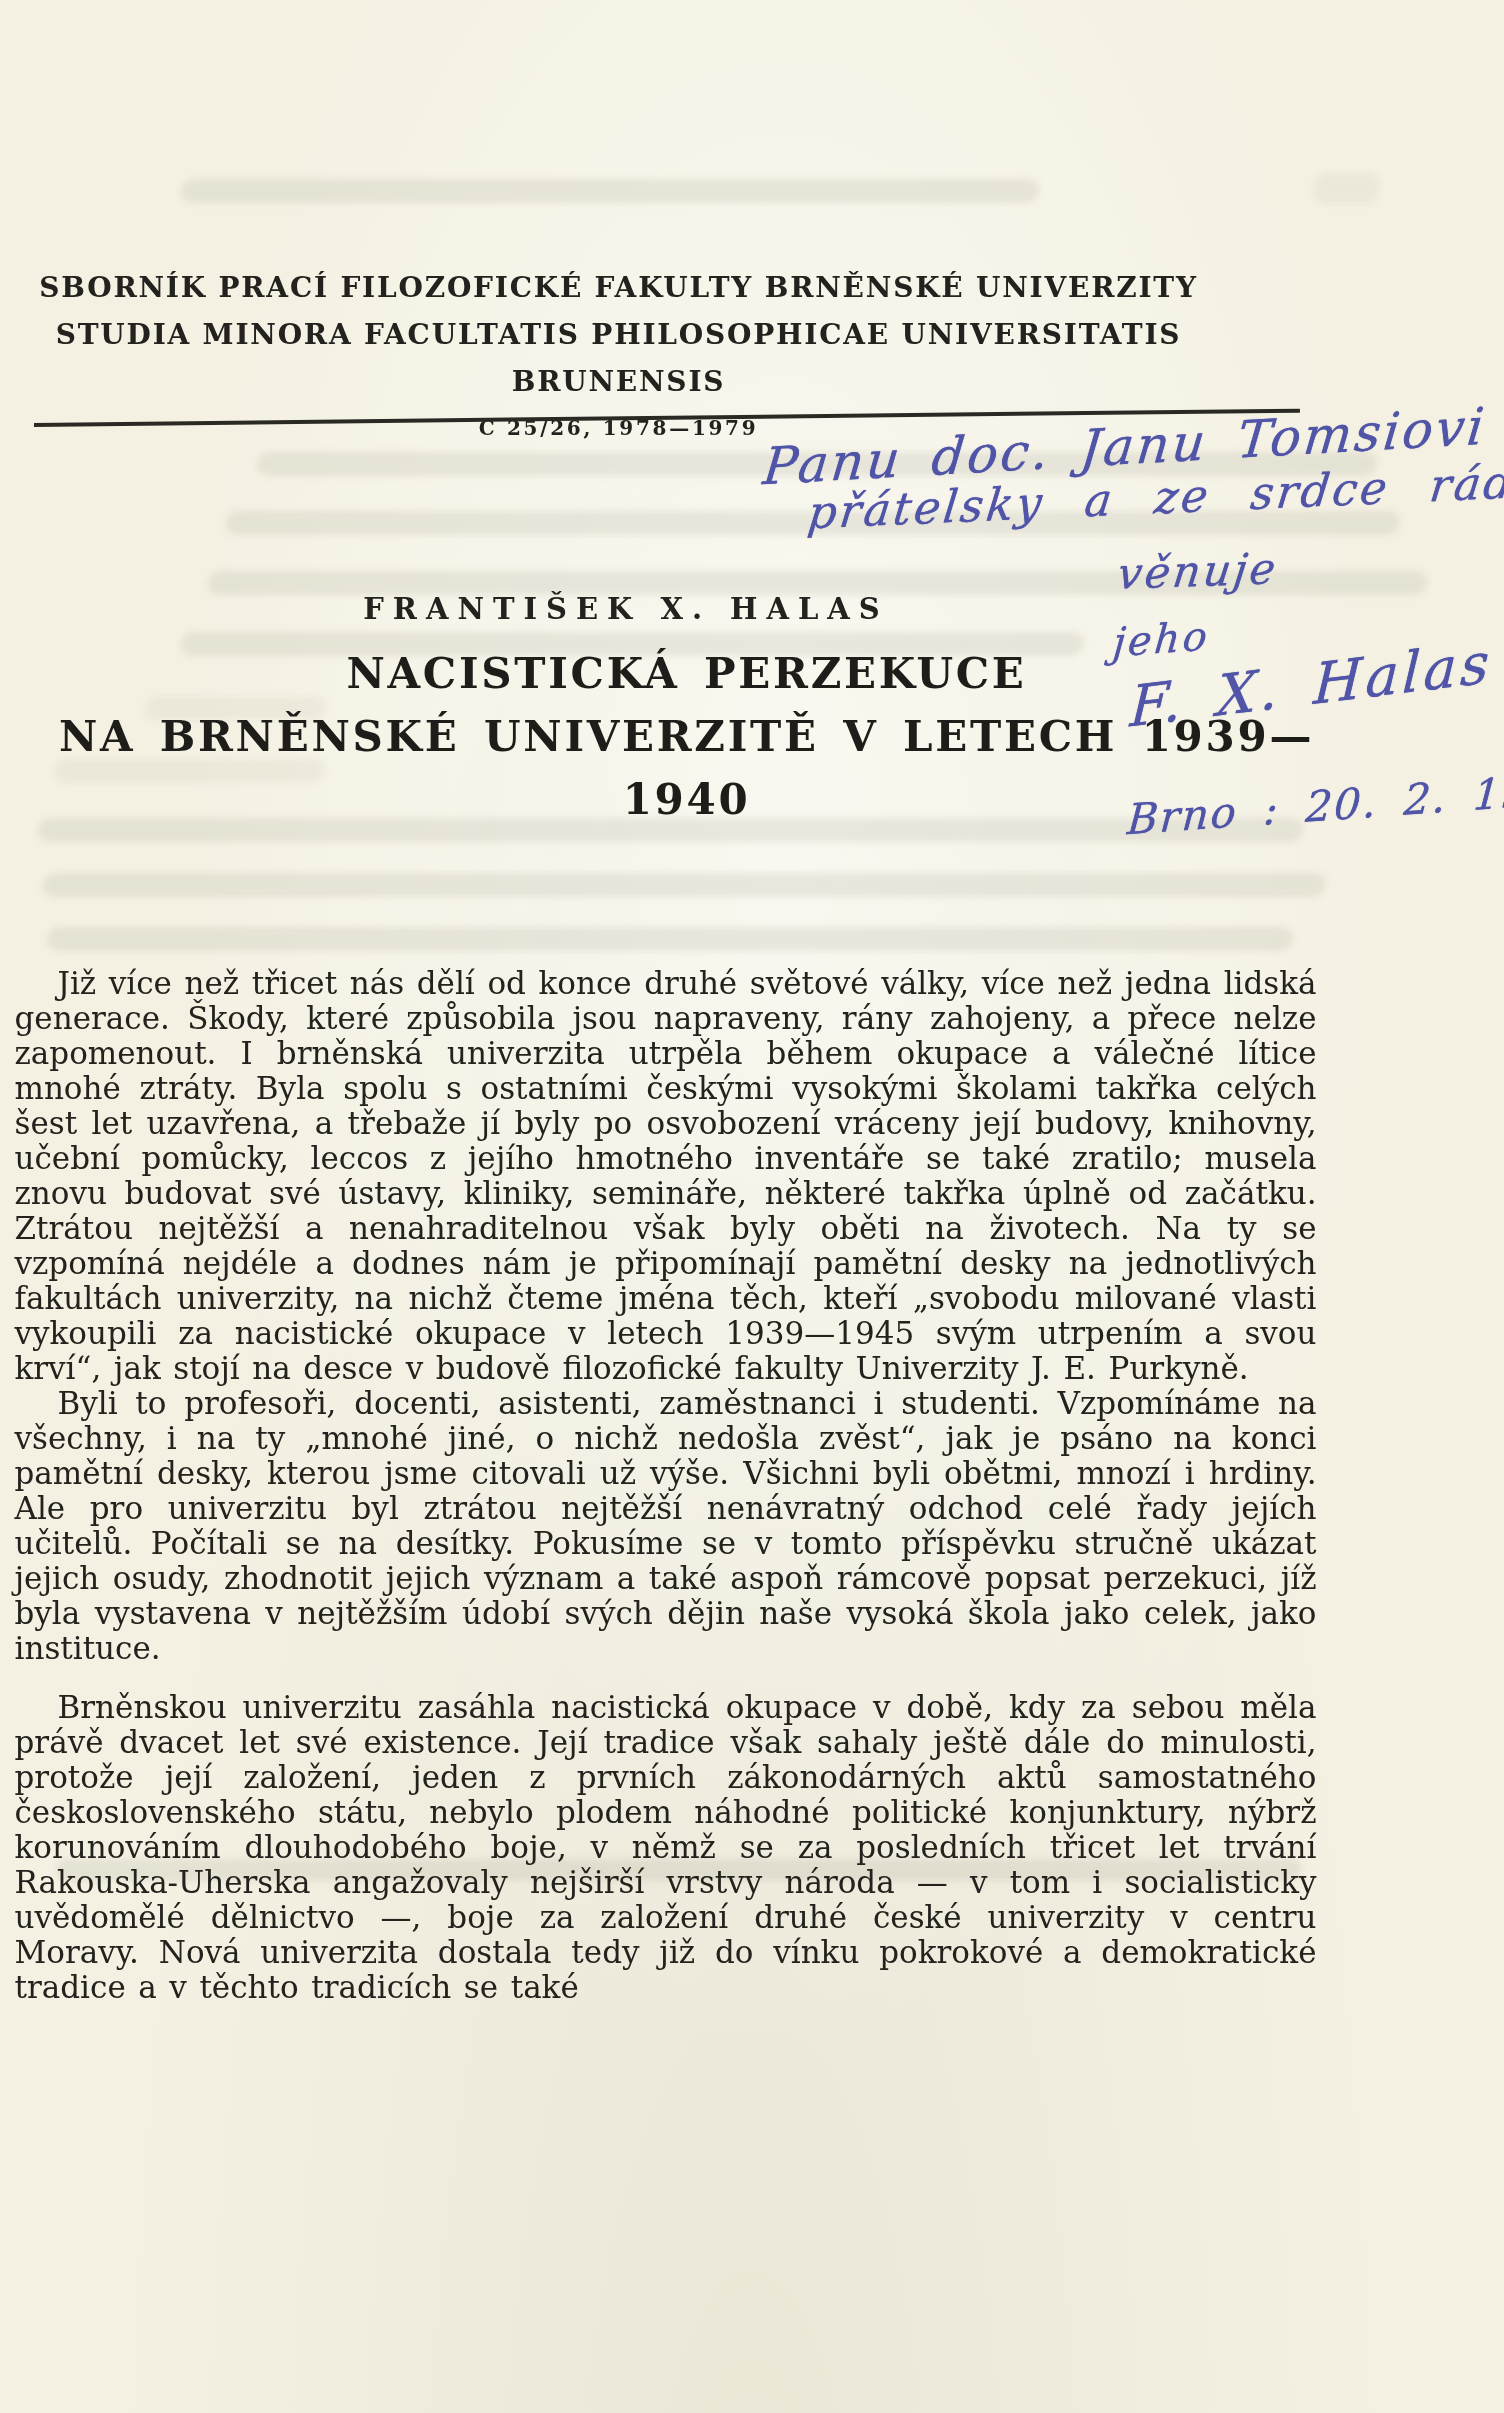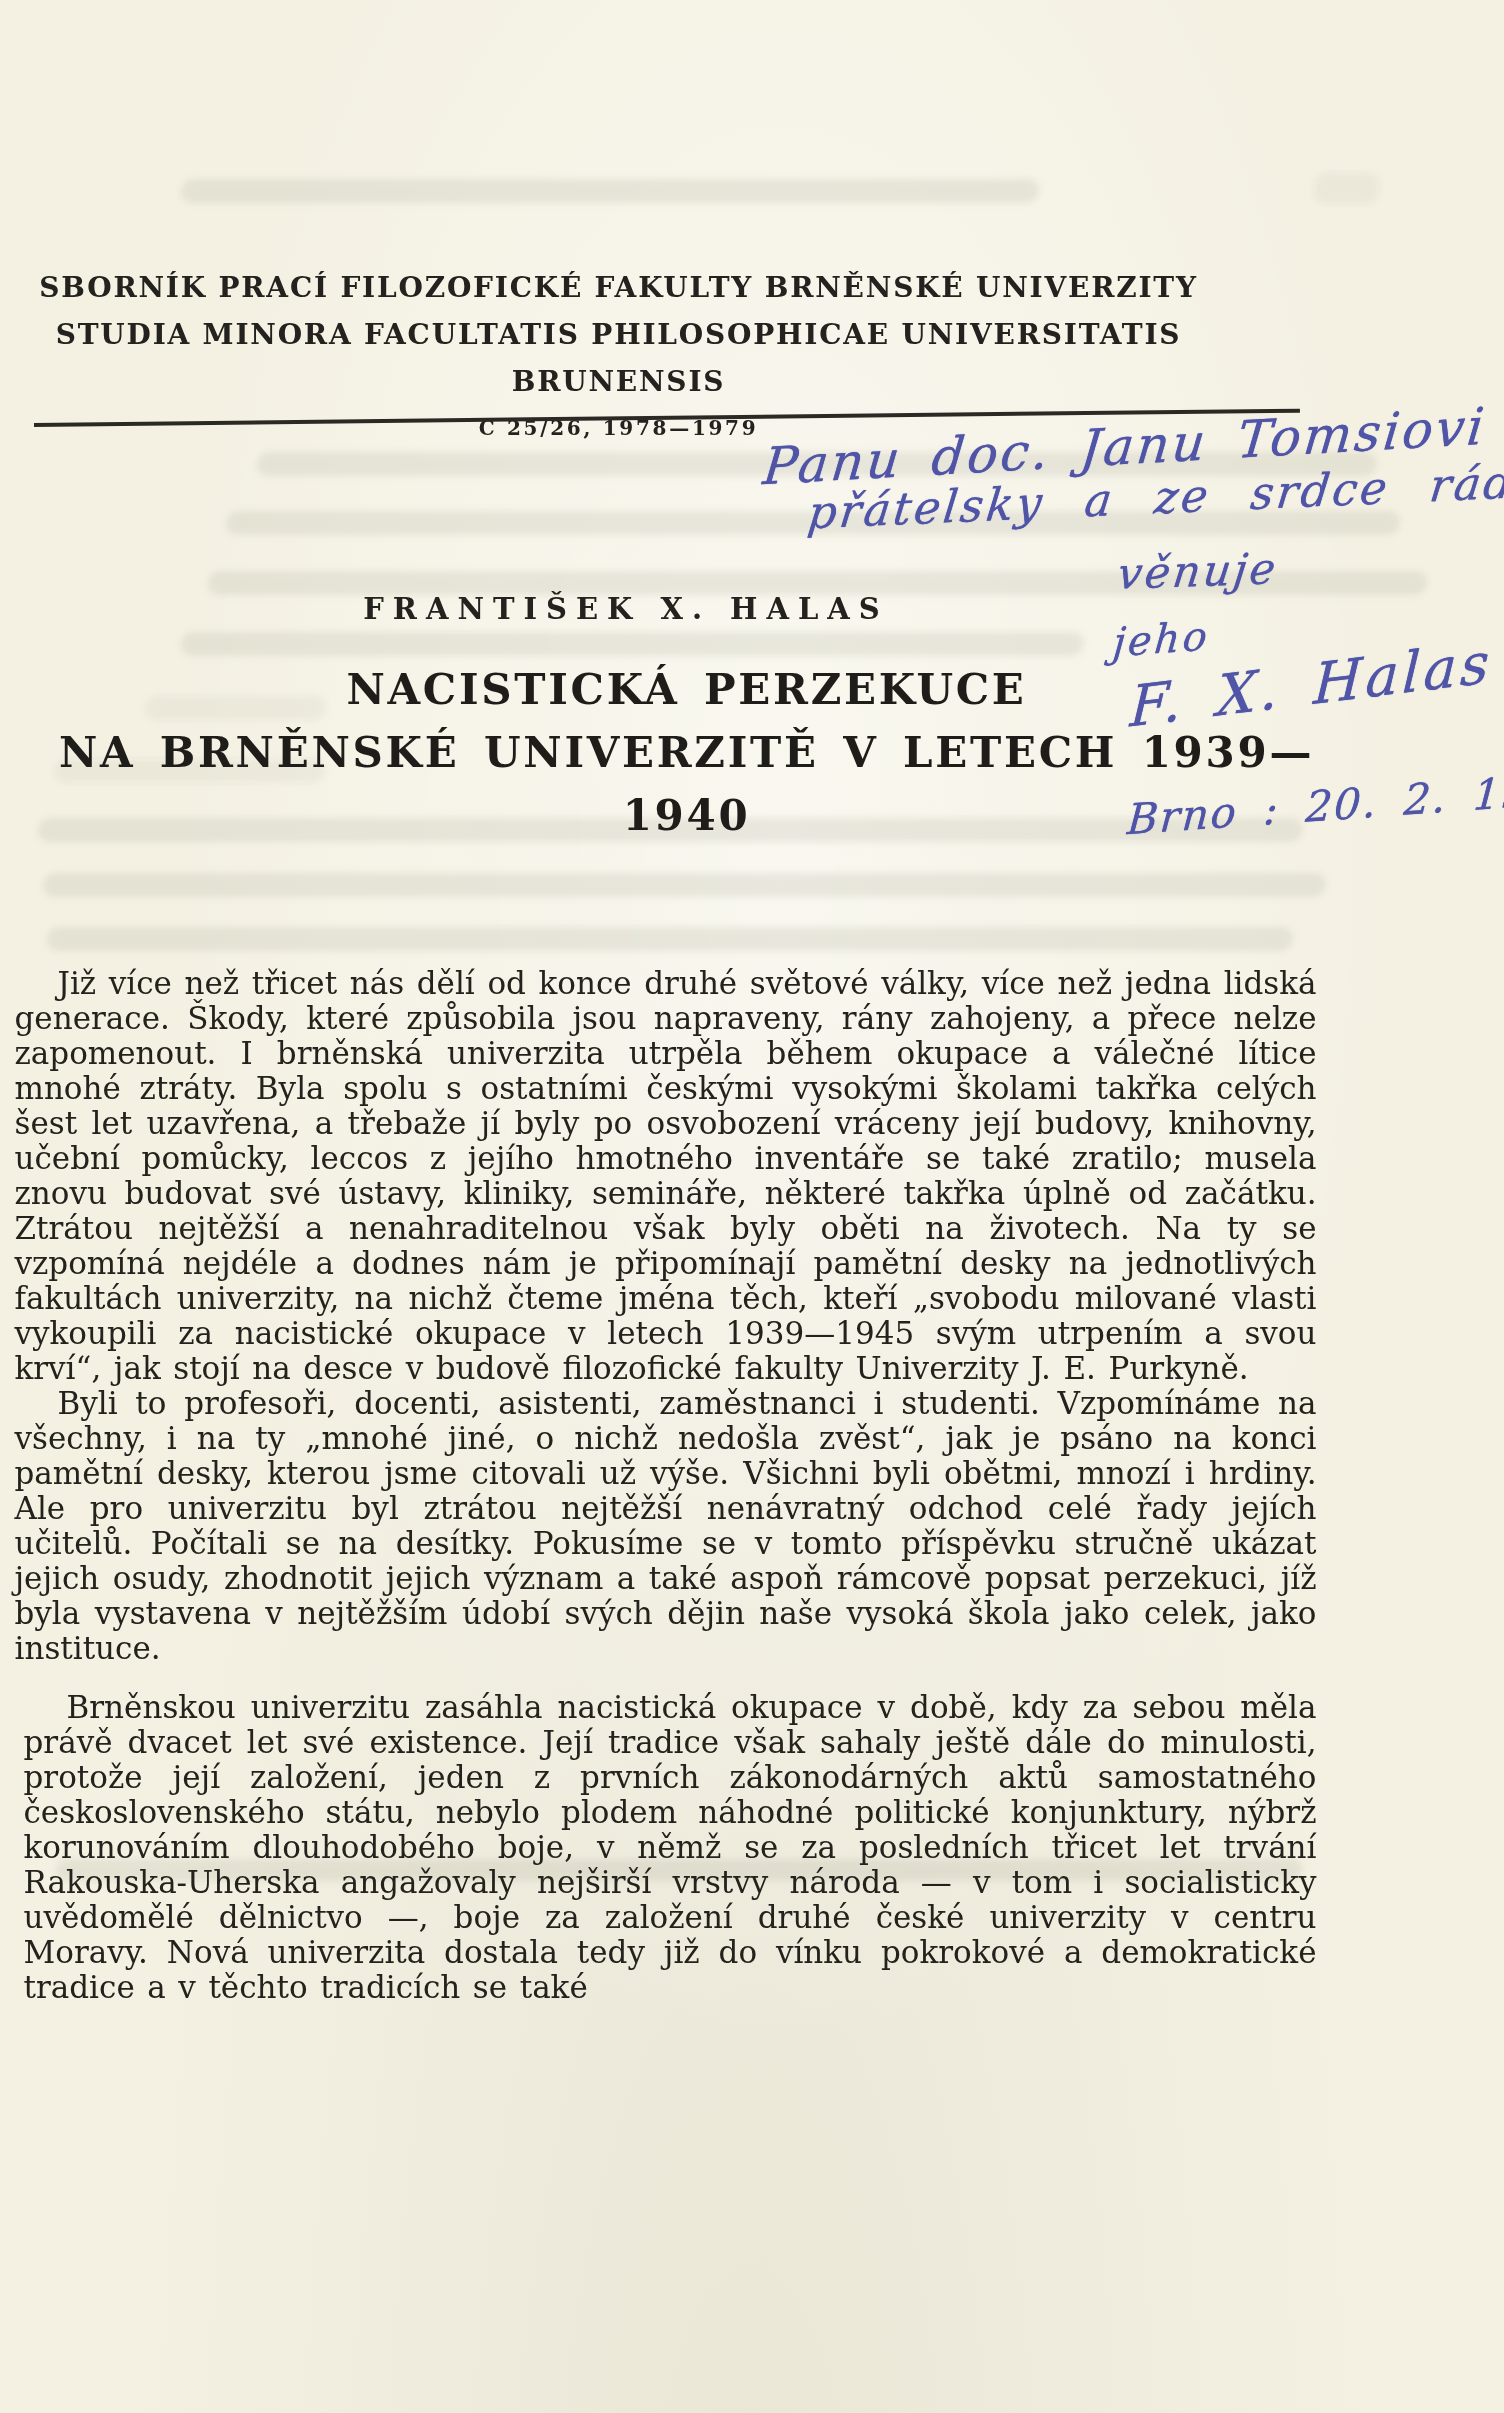--- a/index.html
+++ b/index.html
@@ -26,31 +26,31 @@
   .header-rule{
     position:absolute;left:34px;top:423px;width:1266px;height:3.6px;
     background:#2b2923;transform:rotate(-0.65deg);transform-origin:left center;
   }
   .article-author{
     position:absolute;left:48px;top:592px;width:1156px;
     text-align:center;font-weight:bold;color:#23221e;
     font-size:29px;letter-spacing:9px;
   }
   .article-title{
-    position:absolute;left:9px;top:658px;width:1355px;
+    position:absolute;left:9px;top:642px;width:1355px;
     text-align:center;font-weight:bold;color:#1e1d19;
     font-size:42px;line-height:63px;letter-spacing:2.7px;word-spacing:7.2px;
   }
   .body-text{
     position:absolute;left:14.5px;top:966px;width:1302px;
     font-size:31px;line-height:35px;color:#23221d;
     text-align:justify;word-spacing:2.7px;
   }
   .body-text p{margin:0;text-indent:43px;}
-  .body-text p.gap-before{margin-top:23.5px;margin-left:9px;}
+  .body-text p.gap-before{margin-top:23.5px;}
   
   .hand{
     position:absolute;font-family:"DejaVu Serif", serif;font-style:italic;
     letter-spacing:2.7px;word-spacing:11px;opacity:.92;white-space:nowrap;
   }
   .hand.ded1{left:763px;top:417px;font-size:51px;transform:rotate(-3.2deg) skewX(-9deg);}
   .hand.ded2{left:808px;top:471px;font-size:45px;transform:rotate(-2.5deg) skewX(-9deg);word-spacing:23.5px;}
   .hand.ded3{left:1118px;top:546px;font-size:43px;transform:rotate(-2deg) skewX(-9deg);}
   .hand.ded4{left:1113px;top:616px;font-size:40px;transform:rotate(-4deg) skewX(-9deg);}
   .hand.sig{left:1129px;top:652px;font-size:56px;transform:rotate(-7deg) skewX(-10deg);letter-spacing:3.6px;}

